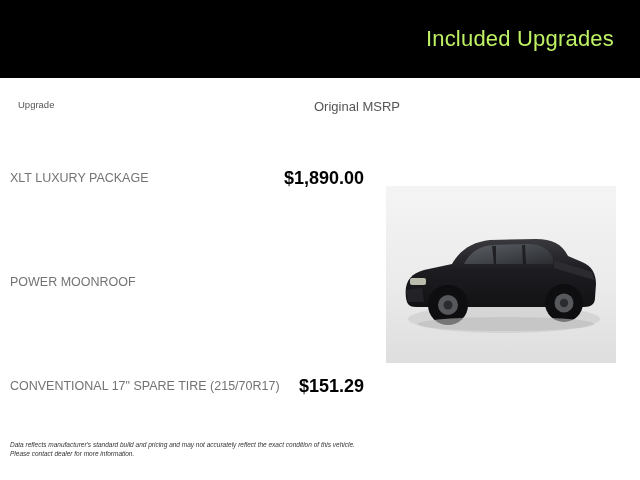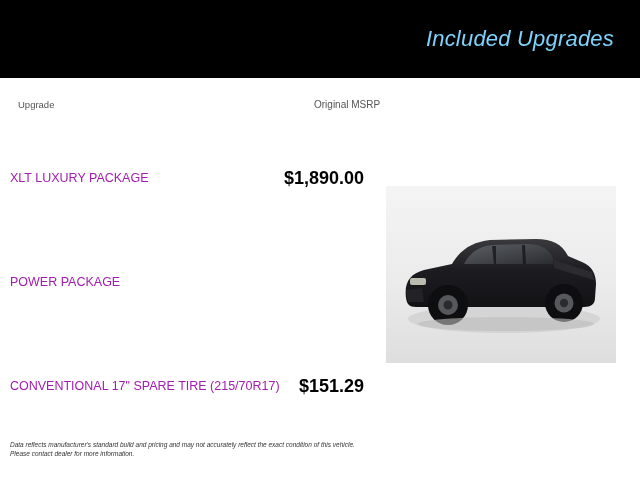--- a/index.html
+++ b/index.html
@@ -27,47 +27,46 @@
     width: 640px;
     height: 78px;
     background: #000000;
     display: flex;
     align-items: center;
     justify-content: flex-end;
     box-sizing: border-box;
     padding-right: 26px;
   }
   .header-title {
-    color: #7dd3fc;
+    color: #bef264;
     font-size: 22px;
     font-weight: 400;
     letter-spacing: 0.2px;
     line-height: 1;
-    font-style: italic;
   }
   
   .col-head {
     position: absolute;
     left: 8px;
     top: 78px;
     width: 640px;
     height: 48px;
   }
   .col-head .c-upgrade {
     position: absolute;
     left: 10px;
     top: 21px;
     font-size: 9.5px;
     color: #555555;
   }
   .col-head .c-msrp {
     position: absolute;
     left: 306px;
     top: 21px;
-    font-size: 10px;
+    font-size: 13px;
     color: #555555;
   }
   
   .vehicle-photo {
     position: absolute;
     left: 386px;
     top: 186px;
     width: 230px;
     height: 177px;
     background: #f1f1f1;
@@ -86,21 +85,21 @@
   .row {
     position: relative;
     height: 104px;
   }
   .row .label {
     position: absolute;
     left: 10px;
     top: 50%;
     transform: translateY(-50%);
     font-size: 12.5px;
-    color: #a21caf;
+    color: #737373;
     line-height: 15px;
     width: 270px;
   }
   .row .price {
     position: absolute;
     left: 170px;
     width: 194px;
     text-align: right;
     top: 50%;
     transform: translateY(-50%);
@@ -181,21 +180,21 @@
   </div>
 
   <div class="rows">
 
     <div class="row">
       <div class="label">XLT LUXURY PACKAGE</div>
       <div class="price">$1,890.00</div>
     </div>
 
     <div class="row">
-      <div class="label">POWER PACKAGE</div>
+      <div class="label">POWER MOONROOF</div>
     </div>
 
     <div class="row">
       <div class="label">CONVENTIONAL 17" SPARE TIRE (215/70R17)</div>
       <div class="price">$151.29</div>
     </div>
 
   </div>
 
   <div class="disclaimer">

